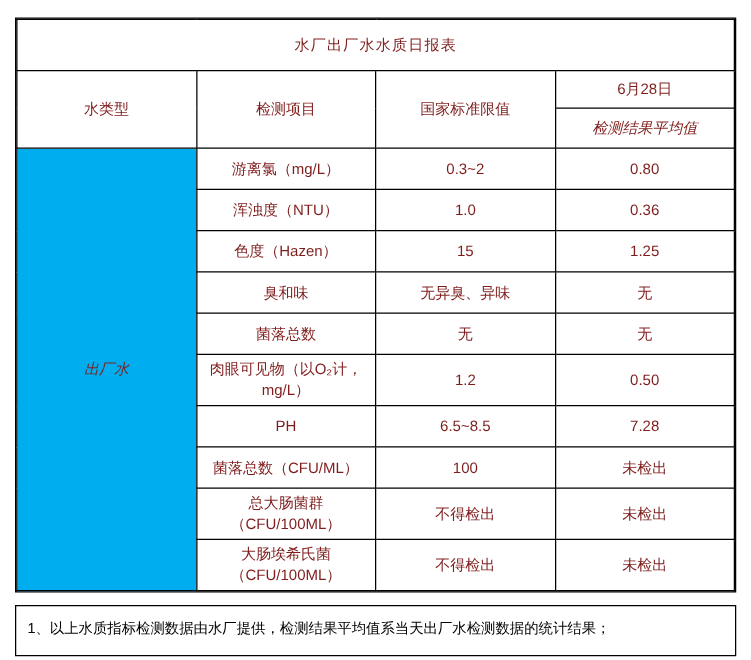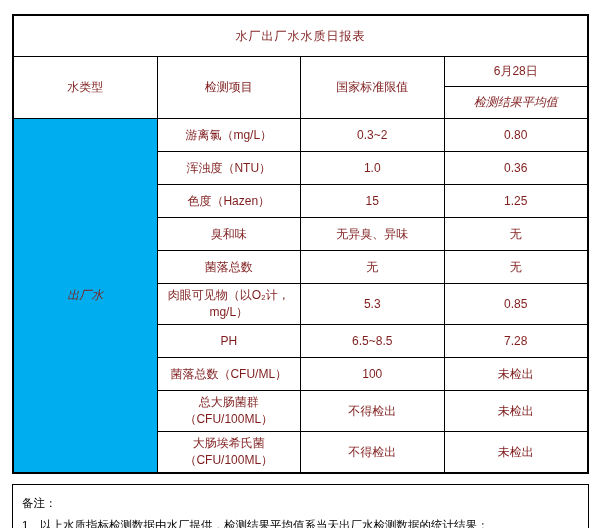--- a/index.html
+++ b/index.html
@@ -141,22 +141,22 @@
           <td class="val-cell">无异臭、异味</td>
           <td class="val-cell">无</td>
         </tr>
         <tr>
           <td class="item-cell">菌落总数</td>
           <td class="val-cell">无</td>
           <td class="val-cell">无</td>
         </tr>
         <tr>
           <td class="item-cell">肉眼可见物（以O₂计，mg/L）</td>
-          <td class="val-cell">5.3</td>
-          <td class="val-cell">0.85</td>
+          <td class="val-cell">1.2</td>
+          <td class="val-cell">0.50</td>
         </tr>
         <tr>
           <td class="item-cell">PH</td>
           <td class="val-cell">6.5~8.5</td>
           <td class="val-cell">7.28</td>
         </tr>
         <tr>
           <td class="item-cell">菌落总数（CFU/ML）</td>
           <td class="val-cell">100</td>
           <td class="val-cell">未检出</td>
@@ -169,18 +169,17 @@
         <tr>
           <td class="item-cell">大肠埃希氏菌（CFU/100ML）</td>
           <td class="val-cell">不得检出</td>
           <td class="val-cell">未检出</td>
         </tr>
       </tbody>
     </table>
   </div>
 
   <div class="notes">
-    <p class="note-title">备注：</p>
     <p>1、以上水质指标检测数据由水厂提供，检测结果平均值系当天出厂水检测数据的统计结果；</p>
 
   </div>
 
 </div>
 
 </body></html>

